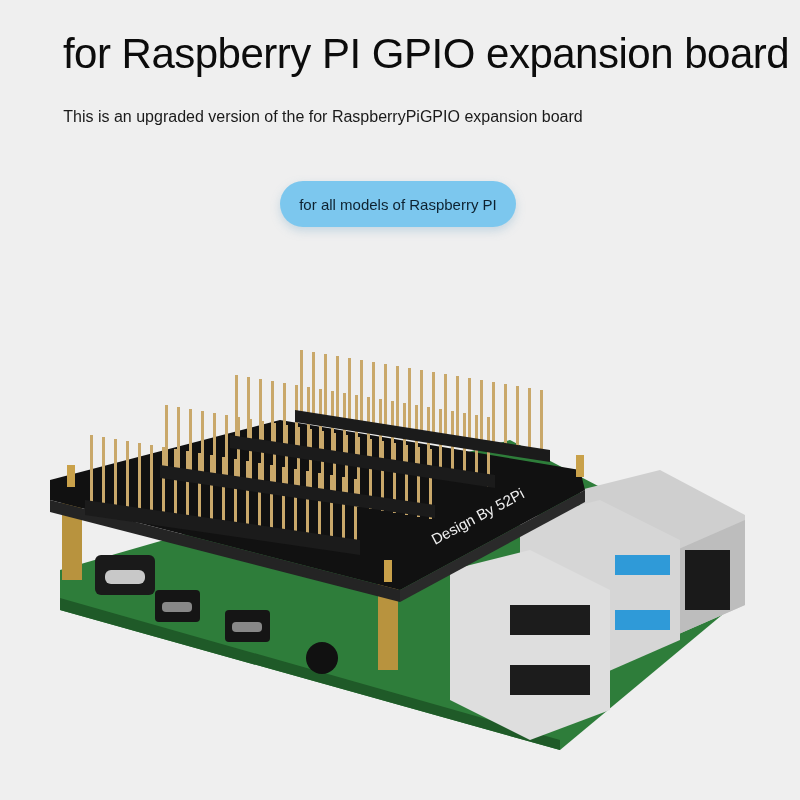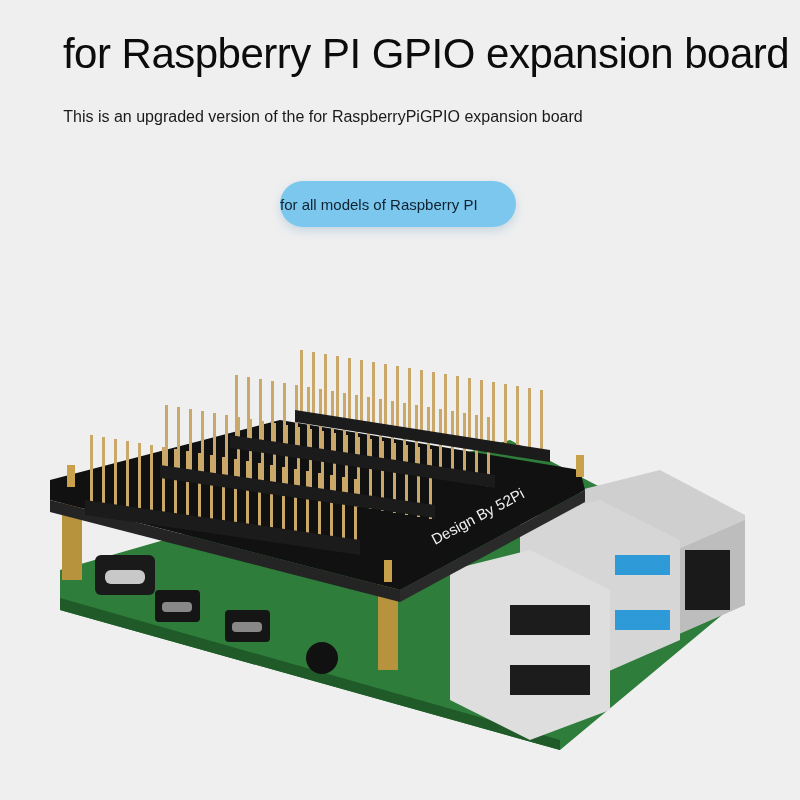--- a/index.html
+++ b/index.html
@@ -17,21 +17,21 @@
     }
     .subtitle {
       position: absolute; left: 0; top: 107px; width: 646px;
       text-align: center; font-size: 16px; line-height: 20px; color: #1a1a1a;
     }
     .subtitle span { display: block; }
     .pill {
       position: absolute; left: 280px; top: 181px; width: 236px; height: 46px;
       border-radius: 23px; background: #7cc7ee;
       box-shadow: 0 4px 10px rgba(120,170,200,0.35);
-      display: flex; align-items: center; 
+      display: flex; align-items: center; justify-content: center;
       font-size: 15px; color: #0e2230;
     }
     .photo {
       position: absolute; left: 40px; top: 340px; width: 720px; height: 420px;
     }
     .photo svg { width: 100%; height: 100%; display: block; }
   </style>
 </head>
 <body>
 

